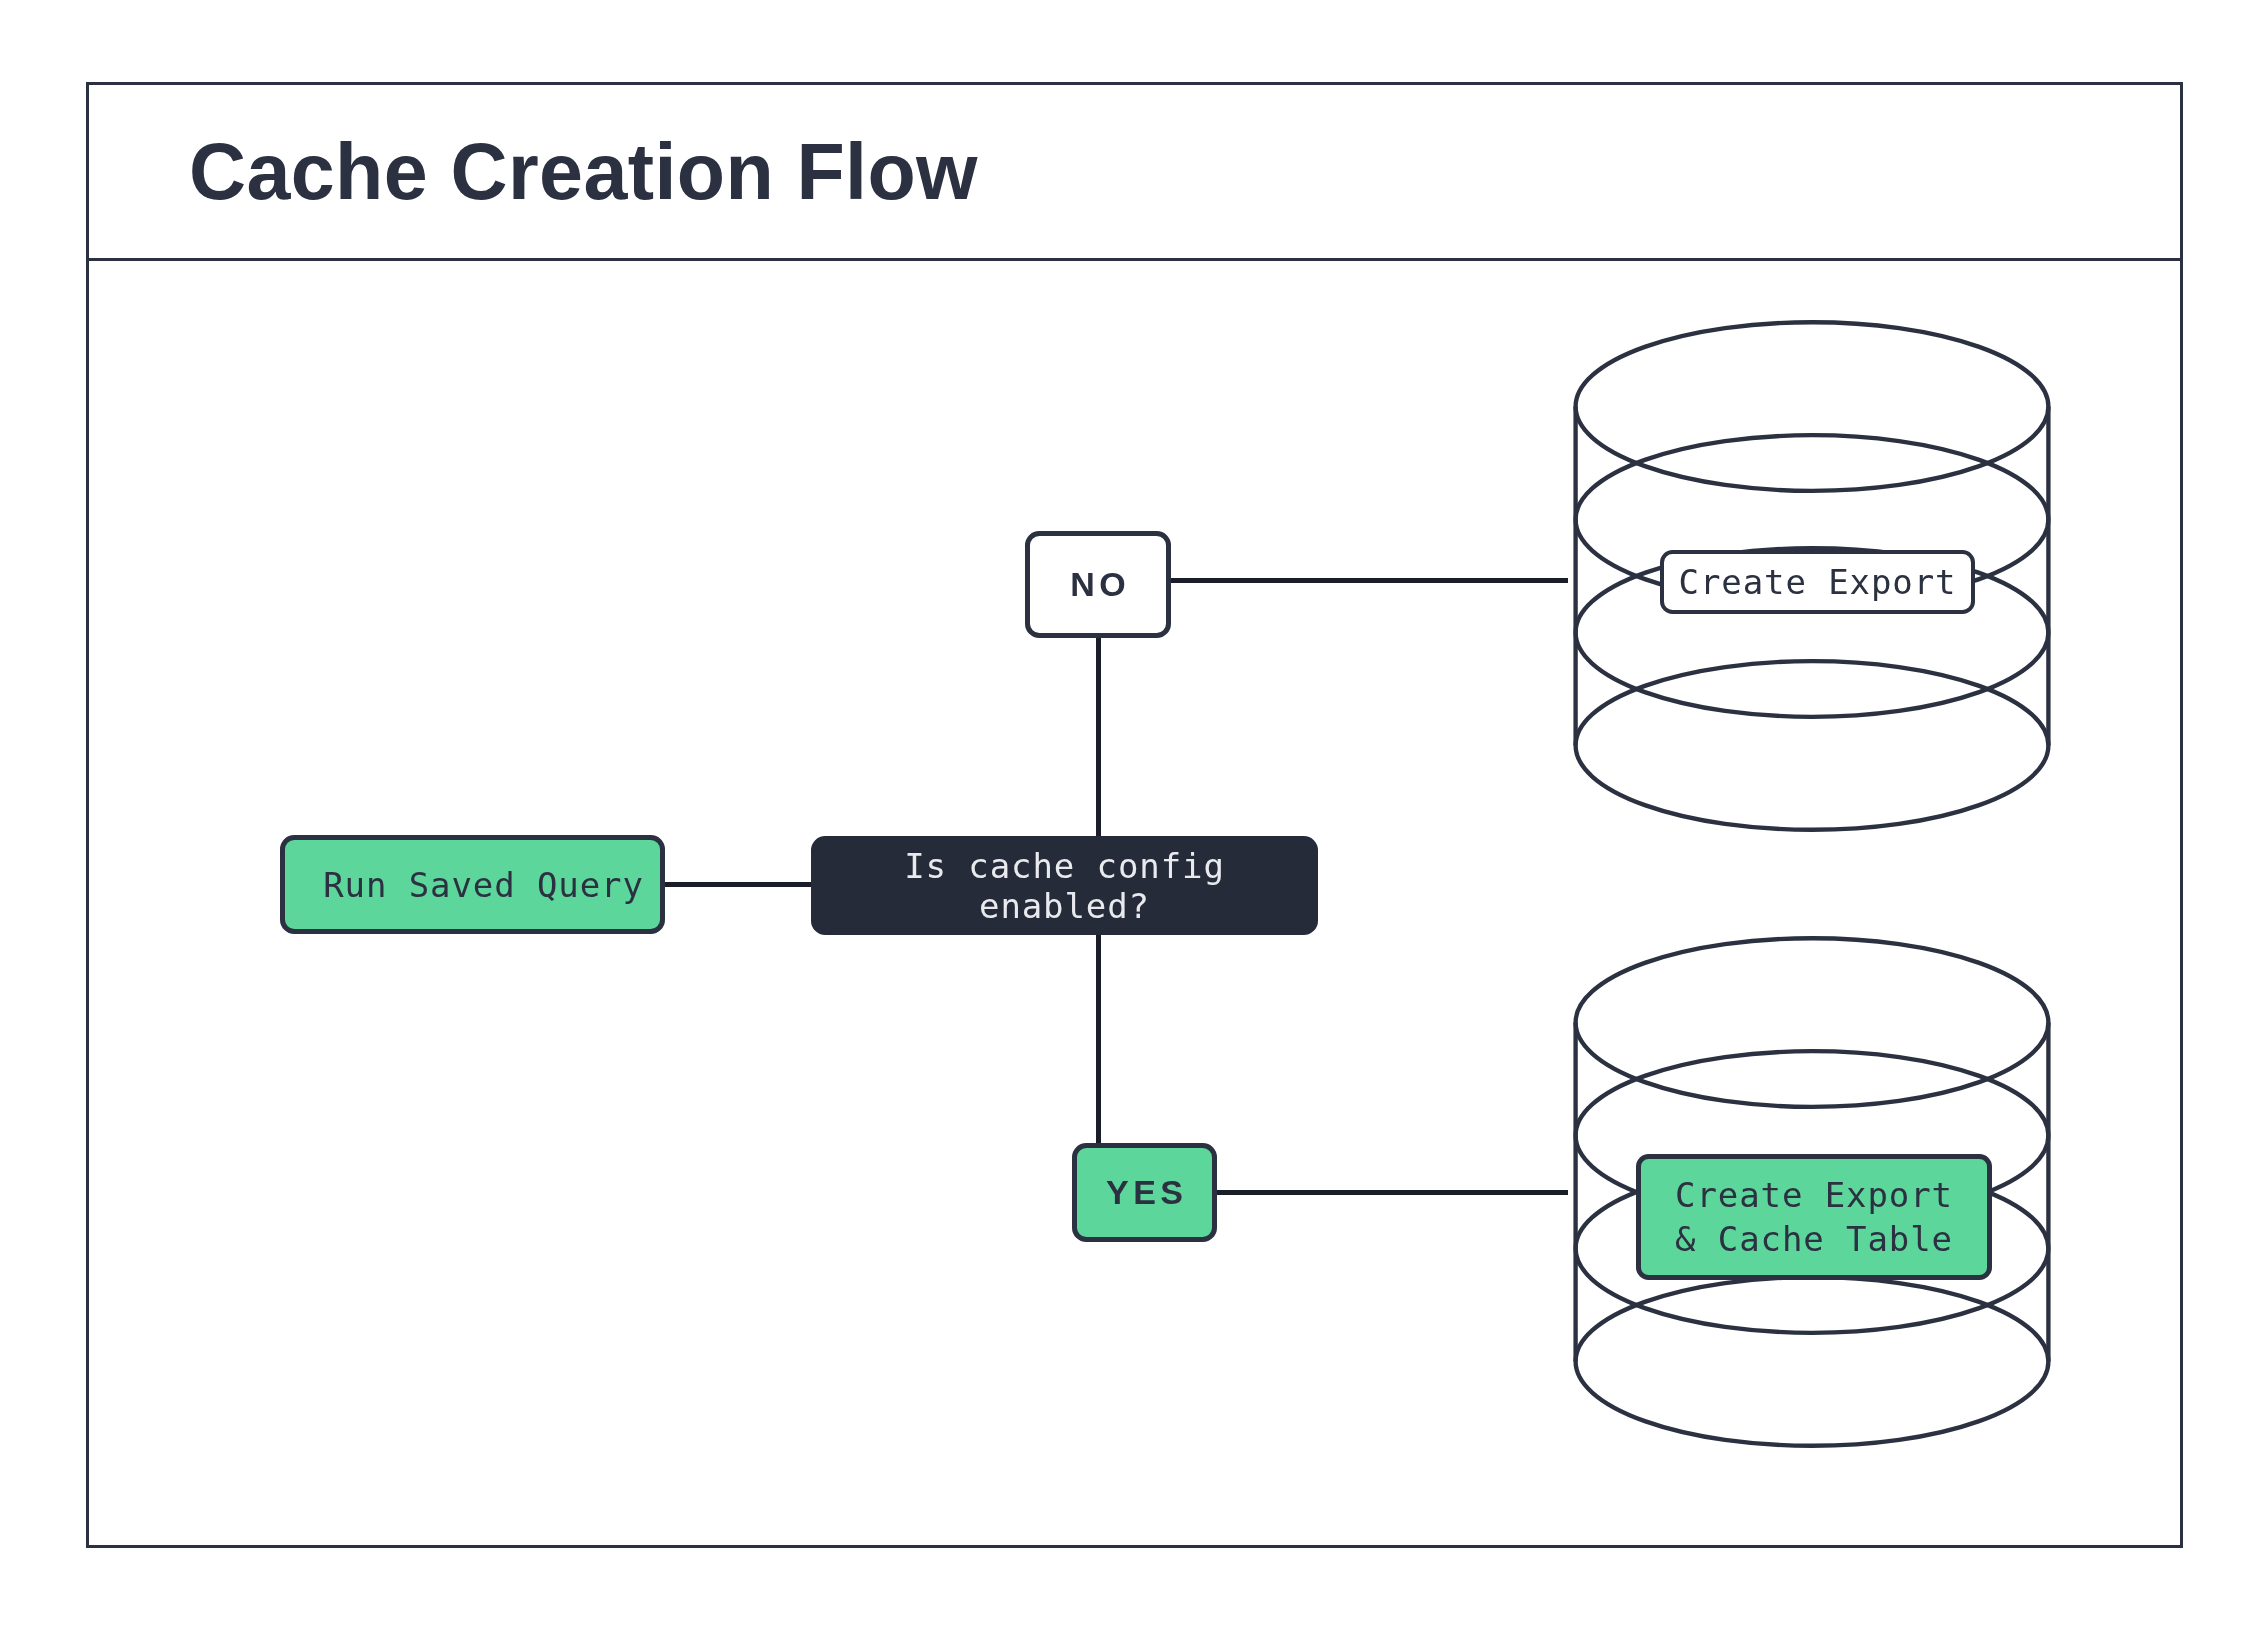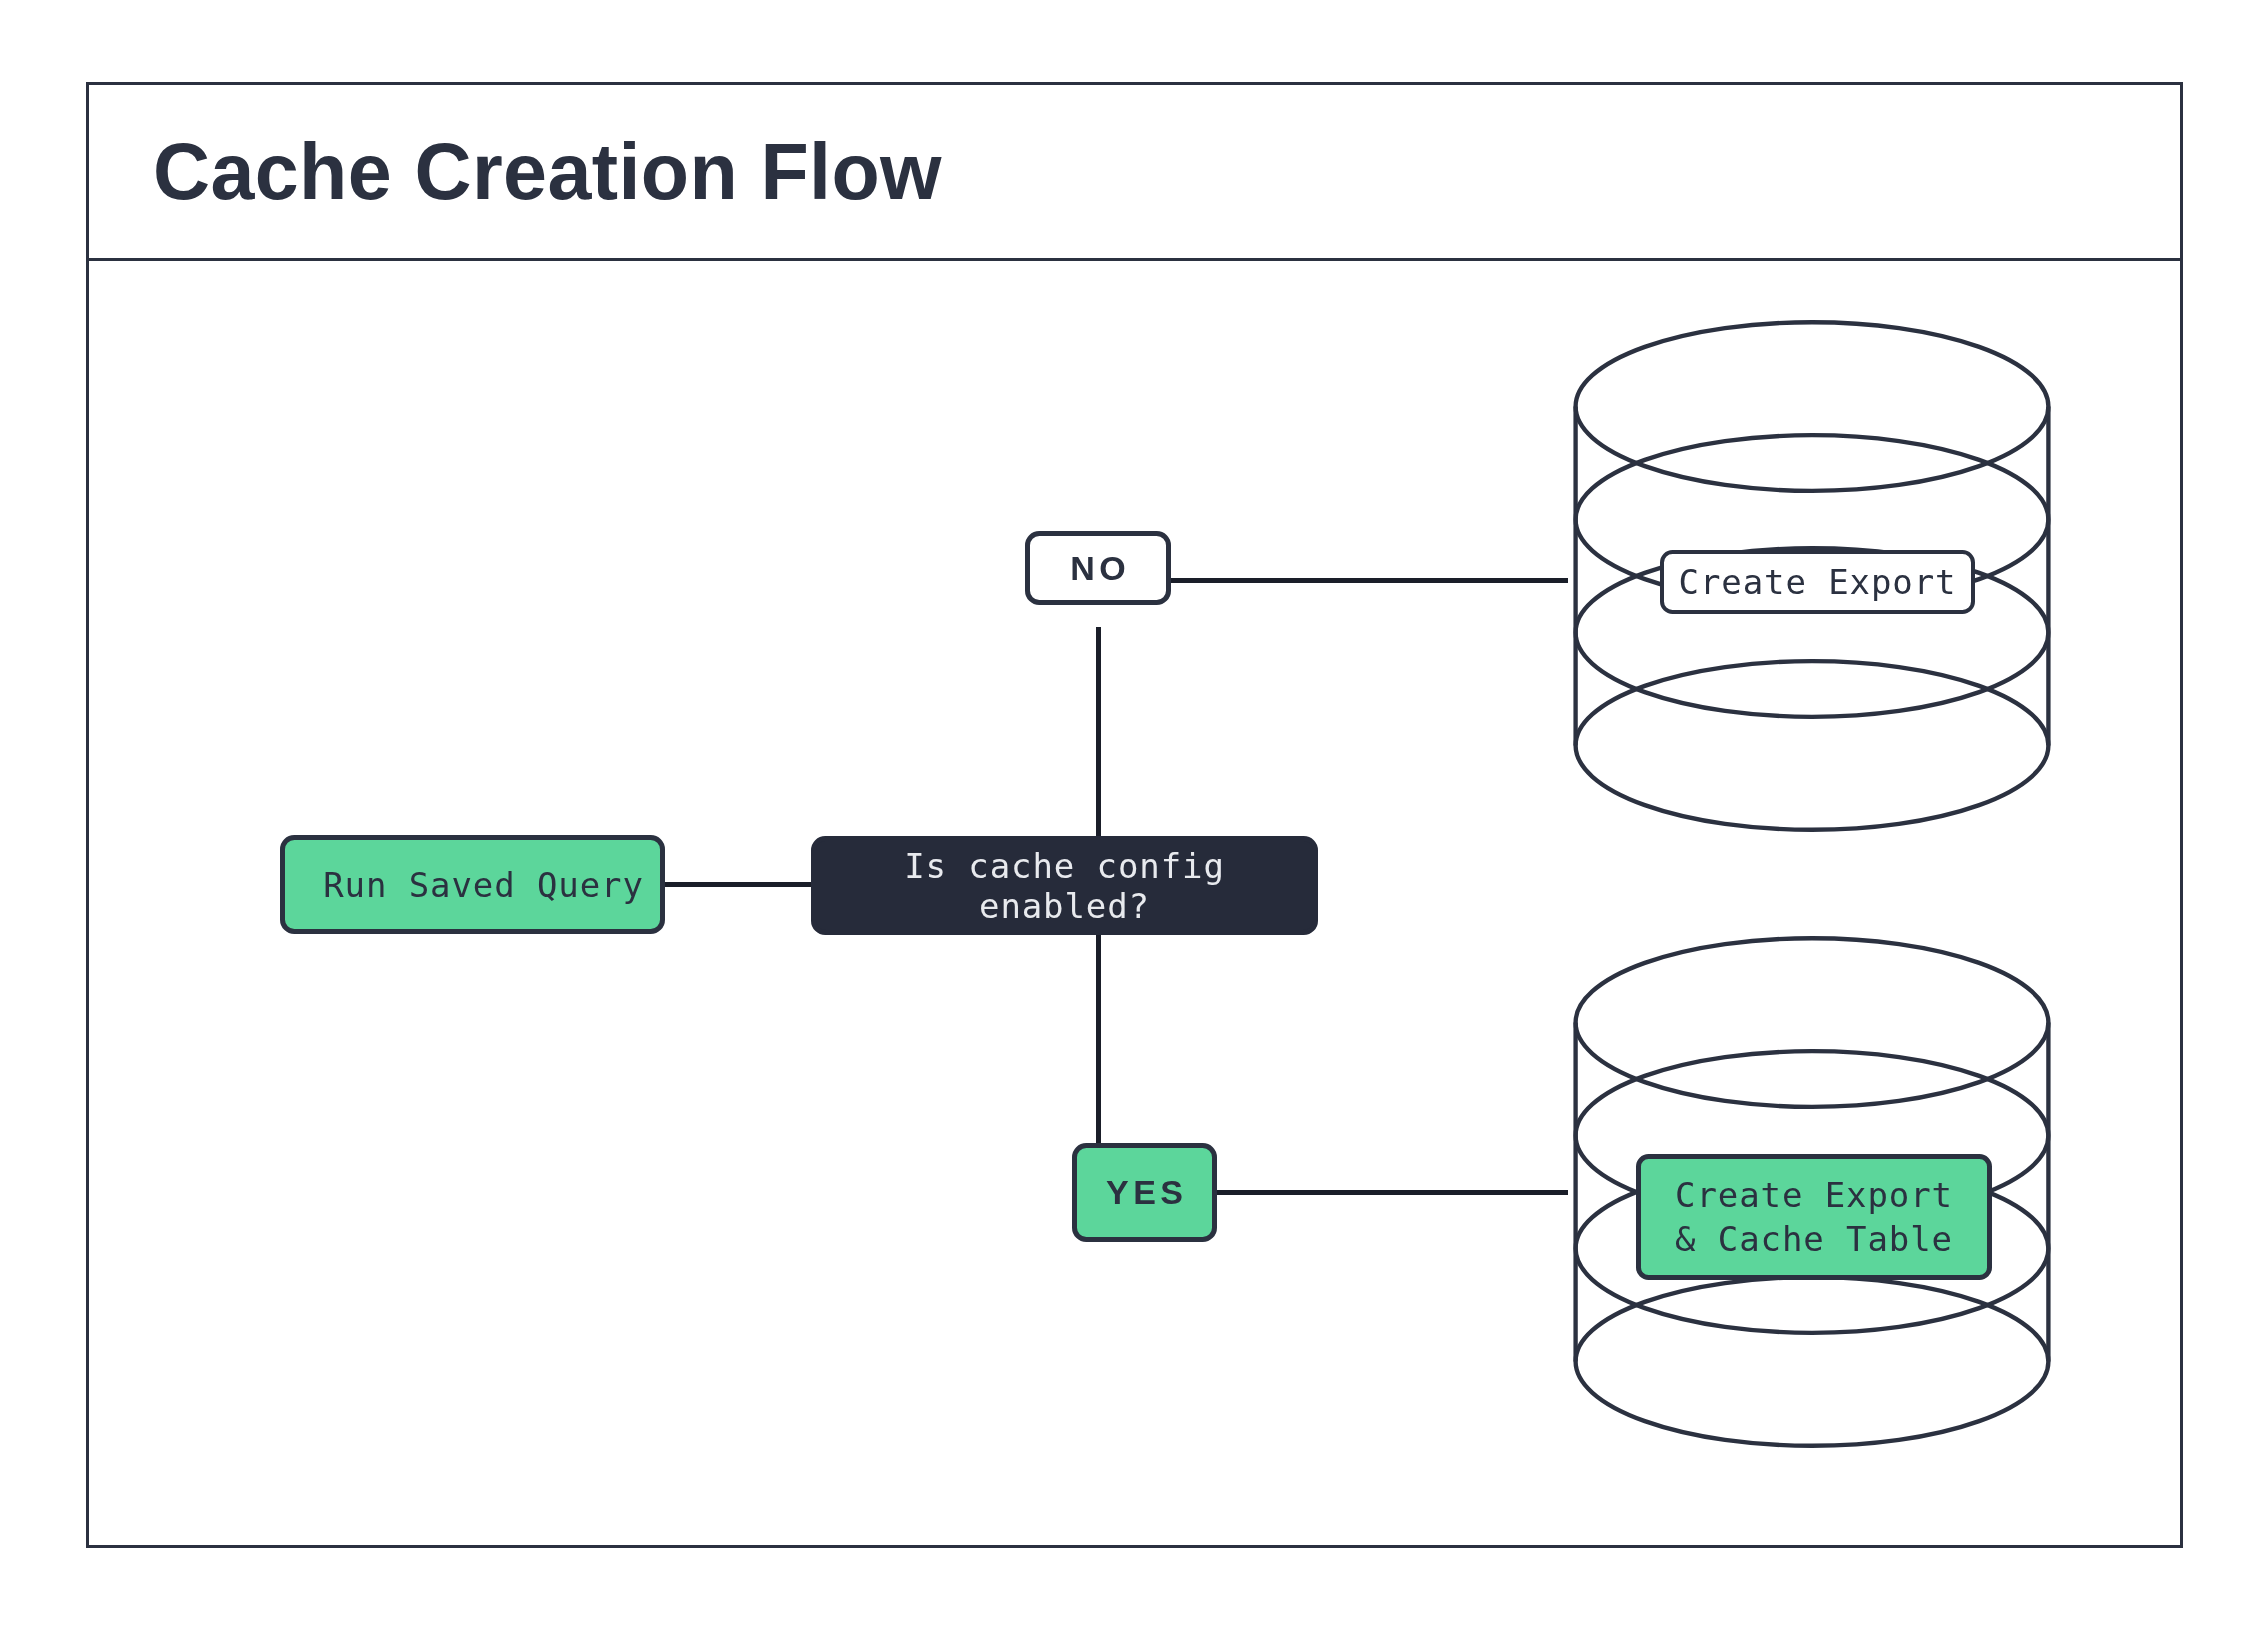--- a/index.html
+++ b/index.html
@@ -15,21 +15,21 @@
     width:2268px;height:1626px;position:relative;
     font-family:"DejaVu Sans Mono", monospace;
   }
   .frame{
     position:absolute;left:86px;top:82px;width:2097px;height:1466px;
     border:3.6px solid var(--ink);background:#ffffff;
   }
   .titlebar{
     position:absolute;left:86px;top:82px;width:2097px;height:179px;
     border:3.6px solid var(--ink);display:flex;align-items:center;
-    padding-left:64px;background:#ffffff;
+    padding-left:100px;background:#ffffff;
   }
   .titlebar h1{
     margin:0;font-family:"Liberation Sans", sans-serif;font-weight:700;
     font-size:79px;letter-spacing:0.4px;color:var(--ink);
   }
   .line{position:absolute;background:var(--line);}
   .node{
     position:absolute;display:flex;align-items:center;justify-content:center;
     border:5.4px solid var(--ink);border-radius:14.3px;color:var(--ink);
     font-size:34px;letter-spacing:0.9px;background:#ffffff;text-align:center;
@@ -86,21 +86,21 @@
 </div>
 
 <div class="node green" style="left:280px;top:835px;width:385px;height:99px;padding-left:22px;">
   <span>Run Saved Query</span>
 </div>
 
 <div class="node dark" style="left:811px;top:836px;width:507px;height:99px;">
   <span>Is cache config enabled?</span>
 </div>
 
-<div class="node branch" style="left:1025px;top:531px;width:146px;height:74px;">
+<div class="node branch" style="left:1025px;top:531px;width:146px;height:107px;">
   <span>NO</span>
 </div>
 
 <div class="node green branch" style="left:1026px;top:1143px;width:145px;height:99px;margin-left:46px;">
   <span>YES</span>
 </div>
 
 <div class="dblabel" style="left:1660px;top:550px;width:315px;height:64px;">
   <span>Create Export</span>
 </div>

